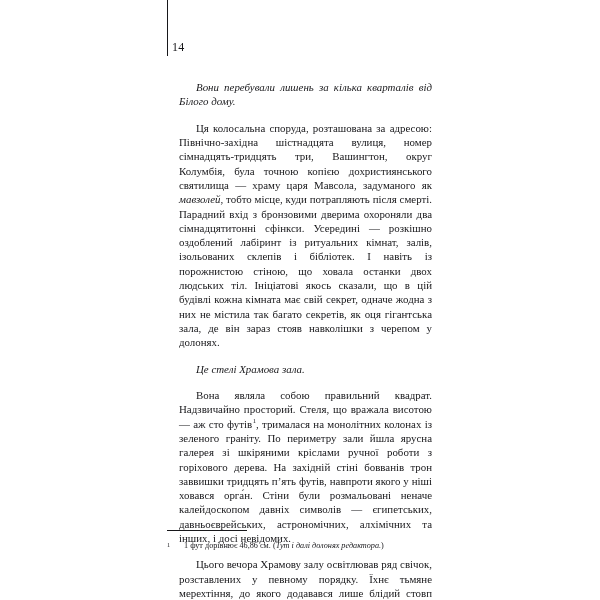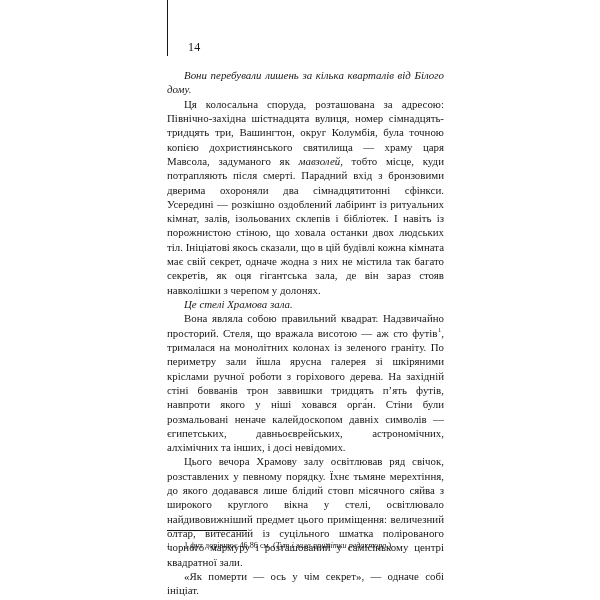--- a/index.html
+++ b/index.html
@@ -36,33 +36,32 @@
 
   .folio {
     position: absolute;
     left: 172px;
     top: 41px;
     font-size: 12px;
     line-height: 12px;
     letter-spacing: 0.2px;
     color: #17171a;
     font-family: "Liberation Serif", "DejaVu Serif", serif;
-    margin-left: 16px;
   }
 
   
   .textblock {
     position: absolute;
     left: 167px;
     top: 68px;
     width: 277px;
   }
 
   .textblock p {
-    margin: 0;
+    margin: 12px;
     text-align: justify;
     text-justify: inter-word;
     font-size: 10.9px;
     line-height: 14.32px;
     hyphens: manual;
     -webkit-hyphens: manual;
     text-indent: 17px;
   }
 
   .textblock p.italic-lead {
@@ -135,16 +134,16 @@
     <p>Цього вечора Храмову залу освітлював ряд свічок, розставлених у певному порядку. Їхнє тьмяне мерехтіння, до якого додавався лише блідий стовп місячного сяйва з широкого круглого вікна у стелі, освітлювало найдивовижніший предмет цього приміщення: величезний олтар, витесаний із суцільного шматка полірованого чорного мармуру і розташований у самісінькому центрі квадратної зали.</p>
 
     <p>«Як померти — ось у чім секрет», — одначе собі ініціат.</p>
 
     <p>— Час, — прошепотів чийсь голос.</p>
 
   </div>
 
   <div class="footnote-area">
     <div class="footnote-rule"></div>
-    <div class="footnote"><span class="fn-marker">1</span><span>1 фут дорівнює 46,86 см. (</span><i class="it">Тут і зала примітки редактора.</i><span>)</span></div>
+    <div class="footnote"><span class="fn-marker">1</span><span>1 фут дорівнює 46,86 см. (</span><i class="it">Тут і далі долонях редактора.</i><span>)</span></div>
   </div>
 
 </div>
 
 </body></html>

